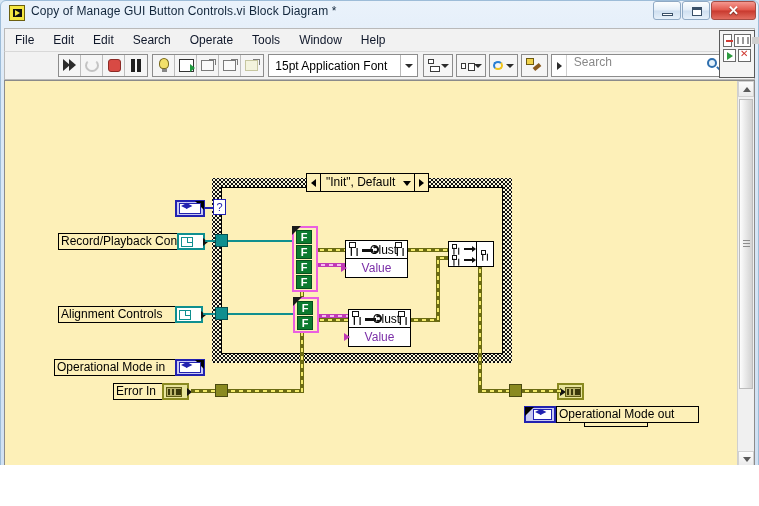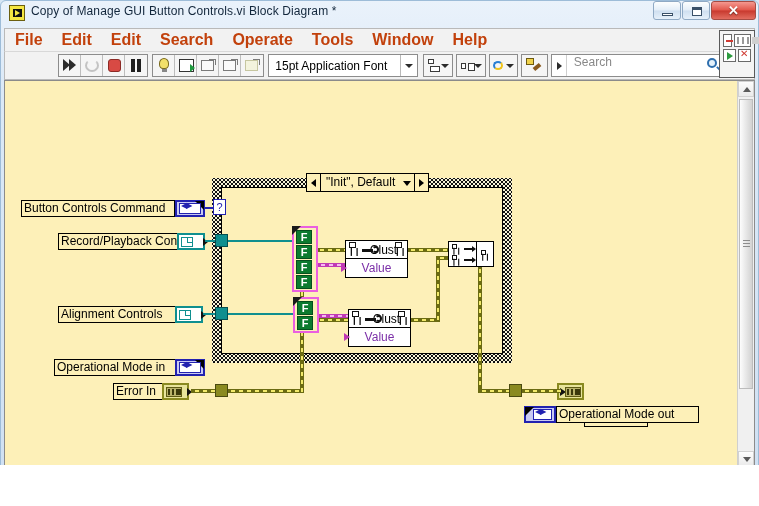--- a/index.html
+++ b/index.html
@@ -124,25 +124,24 @@
     width: 751px; height: 23px;
     background: #f2f2f2;
     border: 1px solid #b9b9b9;
     border-bottom: none;
     box-sizing: border-box;
     display: flex;
     align-items: center;
     padding-left: 10px;
   }
   .menu-item {
-    font-size: 16px;
-    color: #c2410c;
+    font-size: 12px;
+    color: #0f172a;
     margin-right: 19px;
     white-space: nowrap;
-    font-weight: bold;
   }
 
   
   .toolbar {
     position: absolute;
     left: 4px; top: 51px;
     width: 751px; height: 29px;
     background: #f2f2f2;
     border: 1px solid #b9b9b9;
     border-top: 1px solid #d8d8d8;
@@ -1123,21 +1122,20 @@
 
       <div class="case-selector" style="left:301px; top:92px;">
         <span class="cs-arrow left"></span>
         <span class="cs-text">"Init", Default</span>
         <span class="cs-down"></span>
         <span class="cs-arrow right"></span>
       </div>
 
       <div class="case-sel-term" style="left:208px; top:118px;">?</div>
 
-      <div class="term-label" style="left:16px; top:119px; width:154px;">Button Controls Command</div>
       <div class="term enum" style="left:170px; top:119px; width:30px; height:17px;">
         <span class="label-notch"></span>
         <span class="enum-glyph"></span>
       </div>
       <div class="wire enumw" style="left:199px; top:126px; width:14px; height:2px;"></div>
 
       <div class="term-label" style="left:53px; top:152px; width:120px;">Record/Playback Controls</div>
       <div class="term cluster" style="left:172px; top:152px; width:28px; height:17px;">
         <span class="clus-glyph"></span>
         <span class="term-arrow-r"></span>

